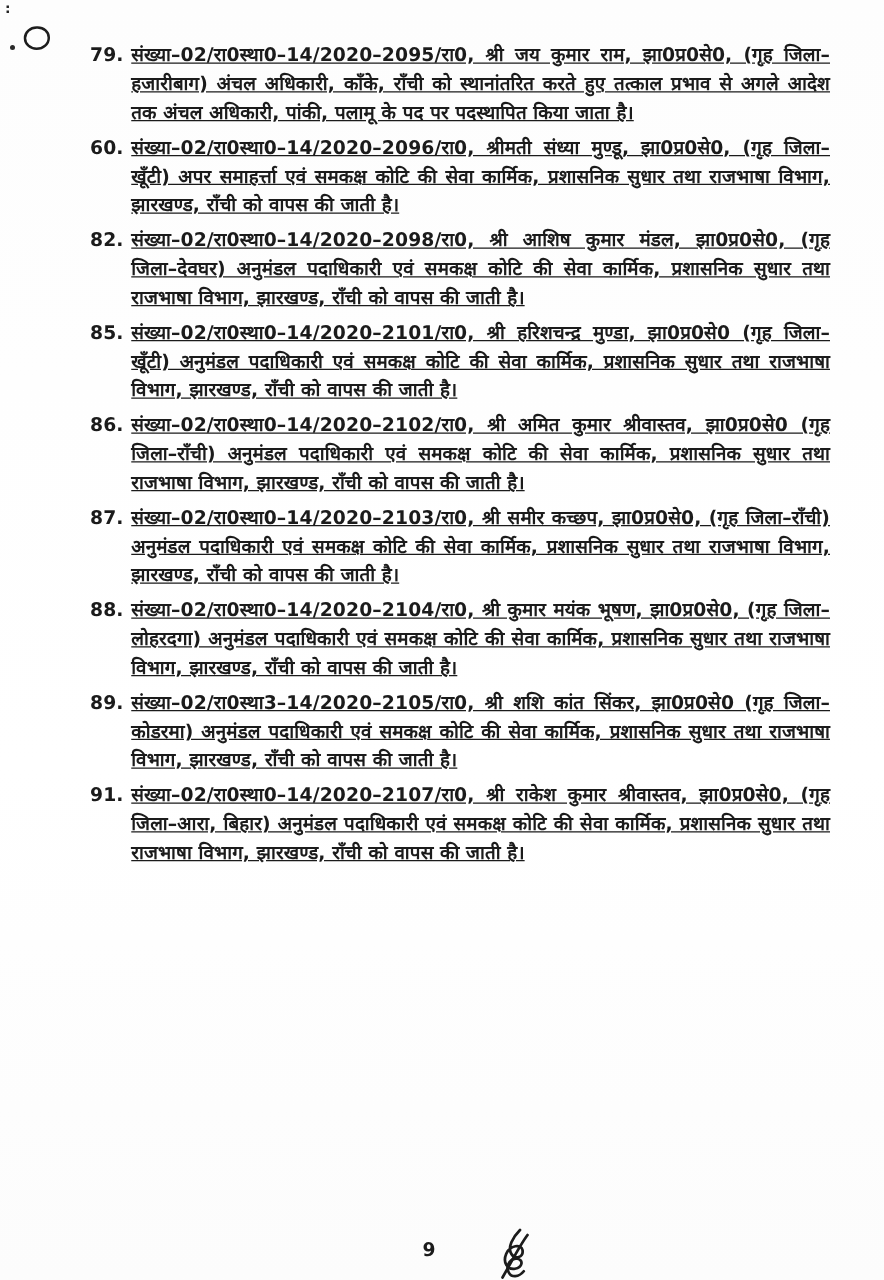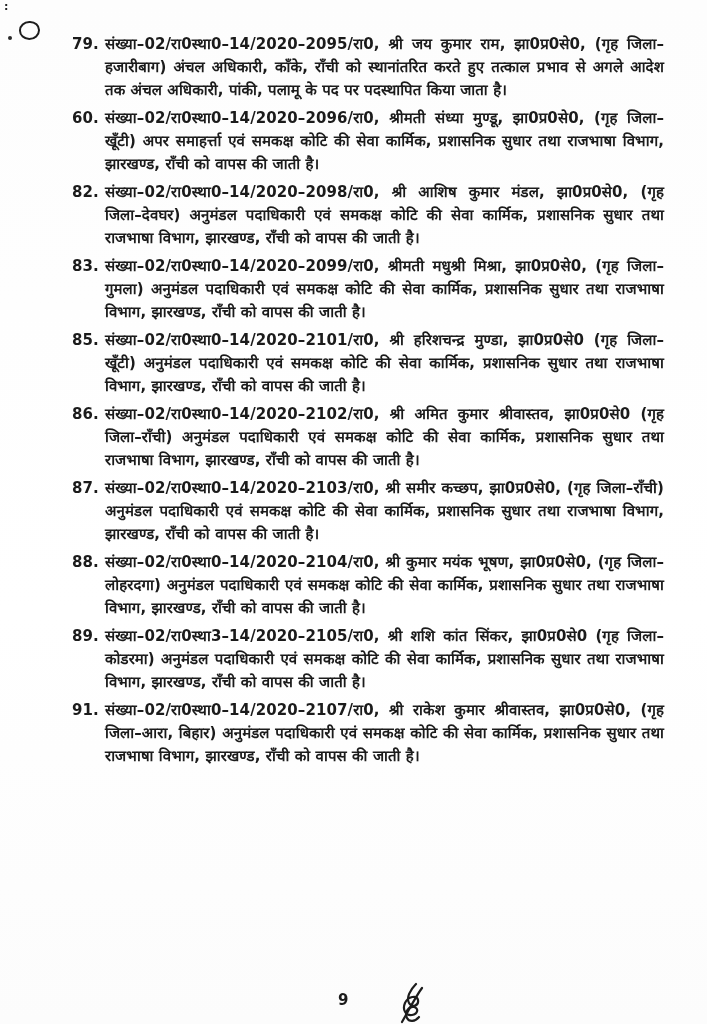--- a/index.html
+++ b/index.html
@@ -77,20 +77,21 @@
   .item-number {
     flex: 0 0 33px;
     text-align: left;
     white-space: nowrap;
   }
   .item-text {
     flex: 1 1 auto;
     display: block;
     text-align: justify;
     text-justify: inter-word;
+    text-decoration: underline;
   }
   
   .page-number {
     position: absolute;
     left: 338px;
     top: 991px;
     font-size: 15px;
     font-weight: 600;
     color: #1b1b1b;
   }
@@ -123,24 +124,20 @@
       <span class="item-number">60.</span>
       <span class="item-text">संख्या–02/रा0स्था0–14/2020–2096/रा0, श्रीमती संध्या मुण्डू, झा0प्र0से0, (गृह जिला–खूँटी) अपर समाहर्त्ता एवं समकक्ष कोटि की सेवा कार्मिक, प्रशासनिक सुधार तथा राजभाषा विभाग, झारखण्ड, राँची को वापस की जाती है।</span>
     </li>
 
 
     <li class="order-item">
       <span class="item-number">82.</span>
       <span class="item-text">संख्या–02/रा0स्था0–14/2020–2098/रा0, श्री आशिष कुमार मंडल, झा0प्र0से0, (गृह जिला–देवघर) अनुमंडल पदाधिकारी एवं समकक्ष कोटि की सेवा कार्मिक, प्रशासनिक सुधार तथा राजभाषा विभाग, झारखण्ड, राँची को वापस की जाती है।</span>
     </li>
 
-    <li class="order-item">
-      <span class="item-number">83.</span>
-      <span class="item-text">संख्या–02/रा0स्था0–14/2020–2099/रा0, श्रीमती मधुश्री मिश्रा, झा0प्र0से0, (गृह जिला–गुमला) अनुमंडल पदाधिकारी एवं समकक्ष कोटि की सेवा कार्मिक, प्रशासनिक सुधार तथा राजभाषा विभाग, झारखण्ड, राँची को वापस की जाती है।</span>
-    </li>
 
 
     <li class="order-item">
       <span class="item-number">85.</span>
       <span class="item-text">संख्या–02/रा0स्था0–14/2020–2101/रा0, श्री हरिशचन्द्र मुण्डा, झा0प्र0से0 (गृह जिला–खूँटी) अनुमंडल पदाधिकारी एवं समकक्ष कोटि की सेवा कार्मिक, प्रशासनिक सुधार तथा राजभाषा विभाग, झारखण्ड, राँची को वापस की जाती है।</span>
     </li>
 
     <li class="order-item">
       <span class="item-number">86.</span>
       <span class="item-text">संख्या–02/रा0स्था0–14/2020–2102/रा0, श्री अमित कुमार श्रीवास्तव, झा0प्र0से0 (गृह जिला–राँची) अनुमंडल पदाधिकारी एवं समकक्ष कोटि की सेवा कार्मिक, प्रशासनिक सुधार तथा राजभाषा विभाग, झारखण्ड, राँची को वापस की जाती है।</span>

